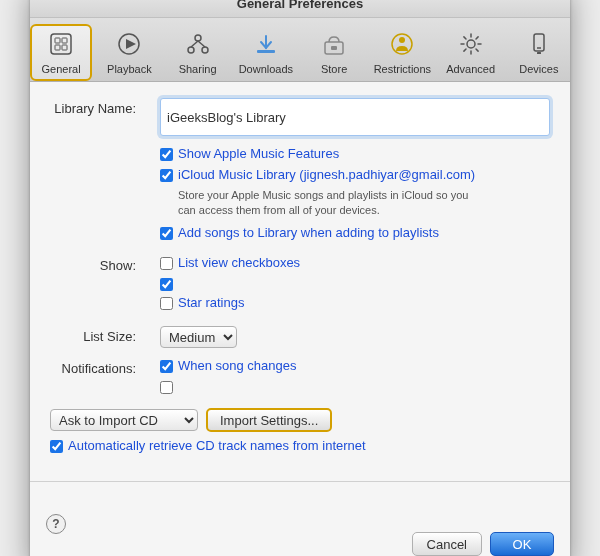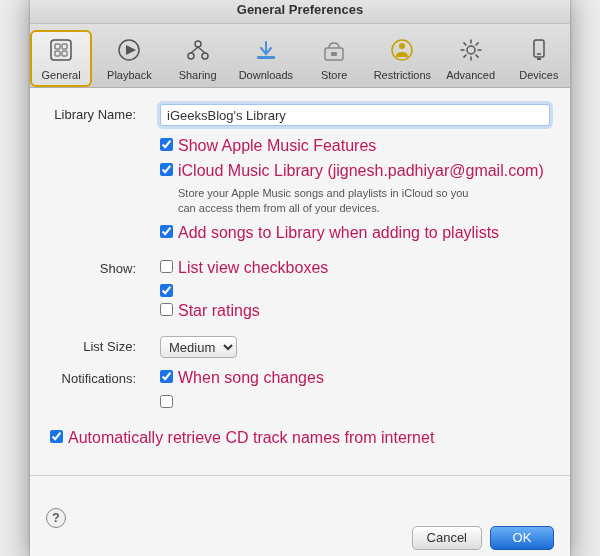--- a/index.html
+++ b/index.html
@@ -85,42 +85,42 @@
     }
     .form-content {
       flex: 1;
     }
     .text-input {
       width: 100%;
       height: 22px;
       border: 1px solid #a0c4f0;
       border-radius: 3px;
       background: white;
-      padding: 2px 6px;
+      padding: 18px 6px;
       font-size: 13px;
       outline: none;
       box-shadow: 0 0 0 3px rgba(80,150,230,0.25);
       color: #333;
     }
     .checkbox-row {
       display: flex;
       align-items: flex-start;
       margin-bottom: 4px;
       gap: 5px;
     }
     .checkbox-row input[type="checkbox"] {
       margin-top: 2px;
       width: 13px;
       height: 13px;
       accent-color: #1a73e8;
       flex-shrink: 0;
     }
     .checkbox-label {
-      font-size: 16px;
-      color: #be185d;
+      font-size: 13px;
+      color: #1d4ed8;
       line-height: 1.3;
     }
     .checkbox-sub {
       font-size: 11px;
       color: #555;
       margin-left: 18px;
       margin-bottom: 6px;
       line-height: 1.4;
     }
     .section-gap {
@@ -369,20 +369,31 @@
           <span class="checkbox-label">When song changes</span>
         </div>
         <div class="checkbox-row">
           <input type="checkbox" style="">
         </div>
       </div>
     </div>
 
     <div class="form-row section-gap">
       <div class="form-content">
+        <div class="cd-insert-row">
+          <select>
+            <option selected="">Ask to Import CD</option>
+            <option>Import CD</option>
+            <option>Import CD and Eject</option>
+            <option>Play CD</option>
+            <option>Show CD Info</option>
+            <option>Do Nothing</option>
+          </select>
+          <button class="import-settings-btn">Import Settings...</button>
+        </div>
         <div class="checkbox-row" style="margin-top:6px">
           <input type="checkbox" checked="" style="">
           <span class="checkbox-label">Automatically retrieve CD track names from internet</span>
         </div>
       </div>
     </div>
 
   </div>
 
   <div class="footer">

